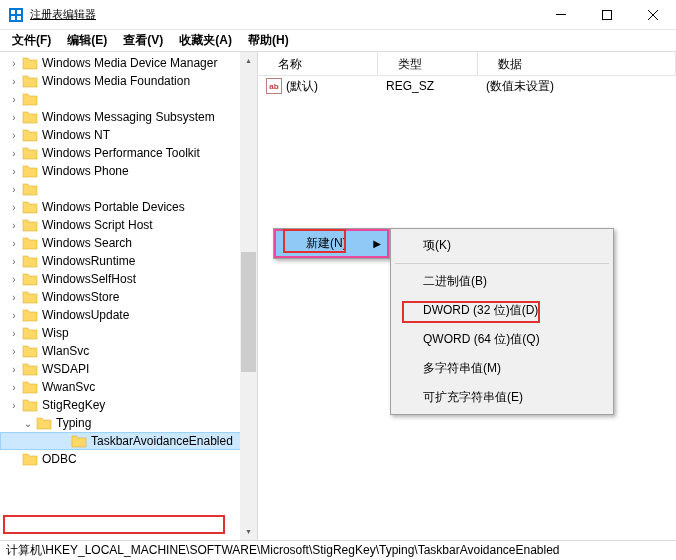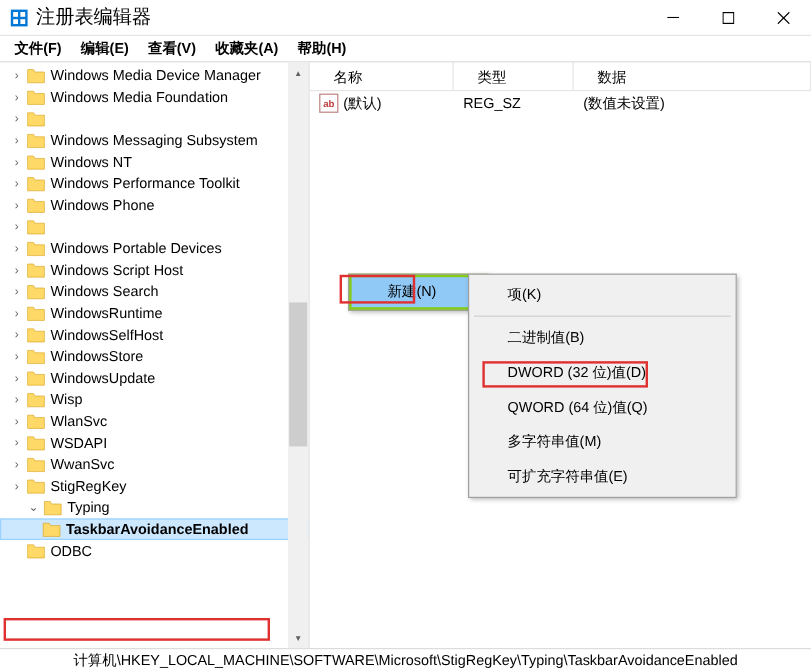--- a/index.html
+++ b/index.html
@@ -1,60 +1,60 @@
 <!DOCTYPE html>
 <html><head>
   <meta charset="utf-8">
   <style>
     * { box-sizing: border-box; margin: 0; padding: 0; font-family: "Microsoft YaHei", "Segoe UI", sans-serif; font-size: 12px; }
     body { width: 676px; height: 560px; background: #fff; position: relative; overflow: hidden; }
     
     .titlebar { height: 30px; background: #fff; display: flex; align-items: center; padding-left: 8px; border-bottom: 1px solid #e5e5e5; }
     .app-icon { width: 16px; height: 16px; margin-right: 6px; display: flex; align-items: center; justify-content: center; }
     .app-icon svg { width: 16px; height: 16px; }
-    .title { flex: 1; font-size: 16px; }
+    .title { flex: 1; font-size: 11px; text-decoration: underline; }
     .win-controls { display: flex; }
     .win-btn { width: 46px; height: 30px; display: flex; align-items: center; justify-content: center; cursor: pointer; }
     
     .menubar { height: 22px; display: flex; align-items: center; padding: 0 4px; border-bottom: 1px solid #dcdcdc; font-weight: bold; }
     .menu-item { padding: 2px 8px; cursor: pointer; }
     
     .content { display: flex; height: 488px; }
     
     .tree-panel { width: 258px; overflow: hidden; border-right: 1px solid #dcdcdc; position: relative; }
     .tree { padding: 2px 0; }
     .tree-item { display: flex; align-items: center; height: 18px; padding-left: 8px; cursor: pointer; white-space: nowrap; }
     .tree-item.selected { background: #cce8ff; border: 1px solid #99d1ff; height: 18px; }
     .tree-item.indent1 { padding-left: 22px; }
-    .tree-item.indent2 { padding-left: 20px; font-weight: bold; }
+    .tree-item.indent2 { padding-left: 56px; }
     .expand { width: 12px; text-align: center; color: #666; font-size: 10px; margin-right: 2px; }
     .folder-icon { width: 16px; height: 14px; margin-right: 4px; flex-shrink: 0; }
     .folder-icon svg { width: 16px; height: 14px; }
     .tree-label { font-size: 12px; text-align: center; }
     .scrollbar { position: absolute; right: 0; top: 0; width: 17px; height: 100%; background: #f0f0f0; }
     .scroll-up, .scroll-down { height: 17px; display: flex; align-items: center; justify-content: center; font-size: 8px; color: #606060; }
     .scroll-thumb { position: absolute; right: 1px; width: 15px; background: #cdcdcd; }
     
     .list-panel { flex: 1; position: relative; }
     .list-header { display: flex; height: 24px; border-bottom: 1px solid #e5e5e5; }
     .list-col { padding: 4px 20px; border-right: 1px solid #e5e5e5; font-size: 12px; }
     .list-row { display: flex; height: 20px; align-items: center; }
     .list-cell { padding: 2px 8px; font-size: 12px; display: flex; align-items: center; }
     .value-icon { width: 16px; height: 16px; margin-right: 4px; border: 1px solid #c08080; background: #fff; display: flex; align-items: center; justify-content: center; font-size: 8px; color: #c04040; font-weight: bold; }
     
-    .context-menu { position: absolute; background: #84cc16; border: 1px solid #a0a0a0; box-shadow: 2px 2px 4px rgba(0,0,0,0.3); padding: 2px; margin-left: 17px; }
+    .context-menu { position: absolute; background: #ec4899; border: 1px solid #a0a0a0; box-shadow: 2px 2px 4px rgba(0,0,0,0.3); padding: 2px; }
     .ctx-item { padding: 4px 20px 4px 30px; font-size: 12px; cursor: pointer; display: flex; align-items: center; position: relative; }
     .ctx-item.highlighted { background: #90c8f6; }
     .ctx-arrow { position: absolute; right: 6px; font-size: 10px; }
     
     .submenu { position: absolute; background: #f0f0f0; border: 1px solid #a0a0a0; box-shadow: 2px 2px 4px rgba(0,0,0,0.3); padding: 2px; }
     .sub-item { padding: 6px 30px 6px 30px; font-size: 12px; cursor: pointer; white-space: nowrap; }
     .sub-sep { height: 1px; background: #d0d0d0; margin: 3px 2px; }
     
-    .statusbar { position: absolute; bottom: 0; left: 0; right: 0; height: 20px; padding: 2px 6px; border-top: 1px solid #dcdcdc; font-size: 12px; display: flex; align-items: center; white-space: nowrap; overflow: hidden; justify-content: center; }
+    .statusbar { position: absolute; bottom: 0; left: 0; right: 0; height: 20px; padding: 2px 6px; border-top: 1px solid #dcdcdc; font-size: 12px; display: flex; align-items: center; white-space: nowrap; overflow: hidden; }
     
     .highlight-red { border: 2px solid #e03030; position: absolute; pointer-events: none; }
     .hl1 { left: 3px; top: 515px; width: 222px; height: 19px; }
     .hl2 { left: 283px; top: 229px; width: 63px; height: 24px; }
     .hl3 { left: 402px; top: 301px; width: 138px; height: 22px; }
   </style>
 </head>
 <body>
 
 <div class="titlebar">

